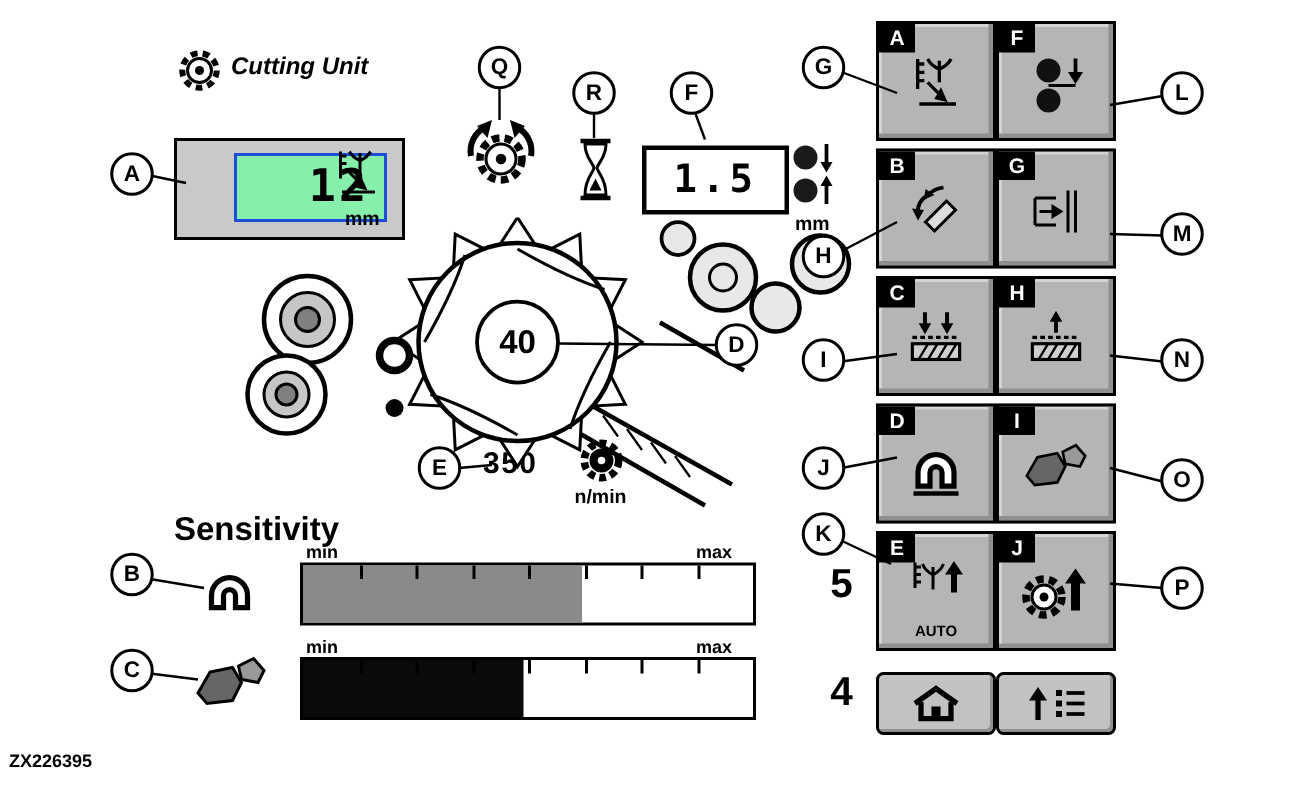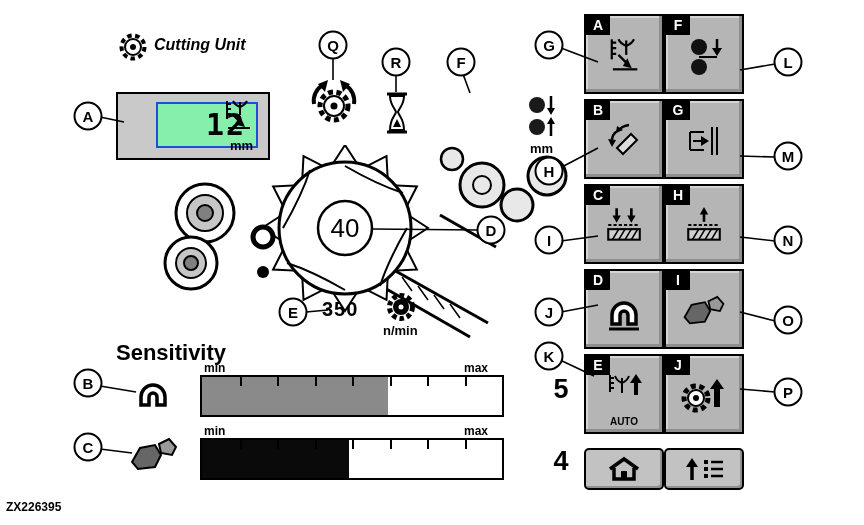--- a/index.html
+++ b/index.html
@@ -17,21 +17,21 @@
   
   .disp-a{position:absolute;left:116px;top:92px;width:150px;height:64px;background:#c9c9c9;border:2px solid #000;z-index:2;}
   .disp-a .val{position:absolute;left:6px;top:8px;width:88px;height:42px;background:#86efac;border:2px solid #1d4ed8;
     font-family:"DejaVu Sans Mono",monospace;font-weight:bold;font-size:30px;line-height:42px;text-align:right;
     padding-right:10px;box-sizing:content-box;letter-spacing:2px;margin-left:32px;}
   .disp-a .unit, .disp-f .unit{position:absolute;font-size:13px;font-weight:bold;}
   .disp-f{position:absolute;left:428px;top:94px;width:130px;height:64px;z-index:2;}
   .disp-f .val{position:absolute;left:0;top:3px;width:92px;height:40px;background:#fff;border:3px solid #000;
     font-family:"DejaVu Sans Mono",monospace;font-weight:bold;font-size:26px;line-height:40px;text-align:center;letter-spacing:3px;}
 
-  .big40{position:absolute;left:345px;top:228px;transform:translate(-50%,-50%);font-size:26px;font-weight:normal;z-index:3;}
+  .big40{position:absolute;left:345px;top:228px;transform:translate(-50%,-50%);font-size:22px;font-weight:bold;z-index:3;}
   .speedval{position:absolute;left:322px;top:298px;font-size:20px;font-weight:bold;letter-spacing:1px;}
   .nmin{position:absolute;left:383px;top:323px;font-size:13px;font-weight:bold;}
 
   
   .sens-title{position:absolute;left:116px;top:340px;font-size:22px;font-weight:bold;}
   .gauge{position:absolute;left:200px;width:300px;height:38px;border:2px solid #000;background:#fff;}
   .gauge .fill{position:absolute;left:0;top:0;height:100%;z-index:1;}
   .gauge .tick{position:absolute;top:0;width:2px;height:9px;background:#000;z-index:2;}
   .glabel{position:absolute;font-size:12px;font-weight:bold;}
   .gval{position:absolute;left:544px;width:34px;text-align:center;font-size:27px;font-weight:bold;}
@@ -91,20 +91,21 @@
     <polygon points="34,4 44,8 37,16" fill="#000"></polygon>
   </svg>
 
   <svg class="abs" style="left:385px;top:92px" width="24" height="42" viewBox="0 0 24 42">
     <path d="M2,2 H22 M2,40 H22" stroke="#000" stroke-width="3"></path>
     <path d="M5,4 C5,13 10,16 11,20 C10,24 5,27 5,38 H19 C19,27 14,24 13,20 C14,16 19,13 19,4 Z" fill="#fff" stroke="#000" stroke-width="2"></path>
     <polygon points="8,35 16,35 12,27" fill="#000"></polygon>
   </svg>
 
   <div class="disp-f">
+    <div class="val">1.5</div>
     <svg class="abs" style="left:98px;top:0px" width="30" height="46" viewBox="0 0 30 46">
       <circle cx="11" cy="11" r="8" fill="#1a1a1a"></circle>
       <circle cx="11" cy="33" r="8" fill="#1a1a1a"></circle>
       <path d="M25,2 V14 M25,30 V42" stroke="#000" stroke-width="2.5"></path>
       <polygon points="25,21 21,14 29,14" fill="#000"></polygon>
       <polygon points="25,23 21,30 29,30" fill="#000"></polygon>
     </svg>
     <span class="unit" style="left:102px;top:47px">mm</span>
   </div>
 

